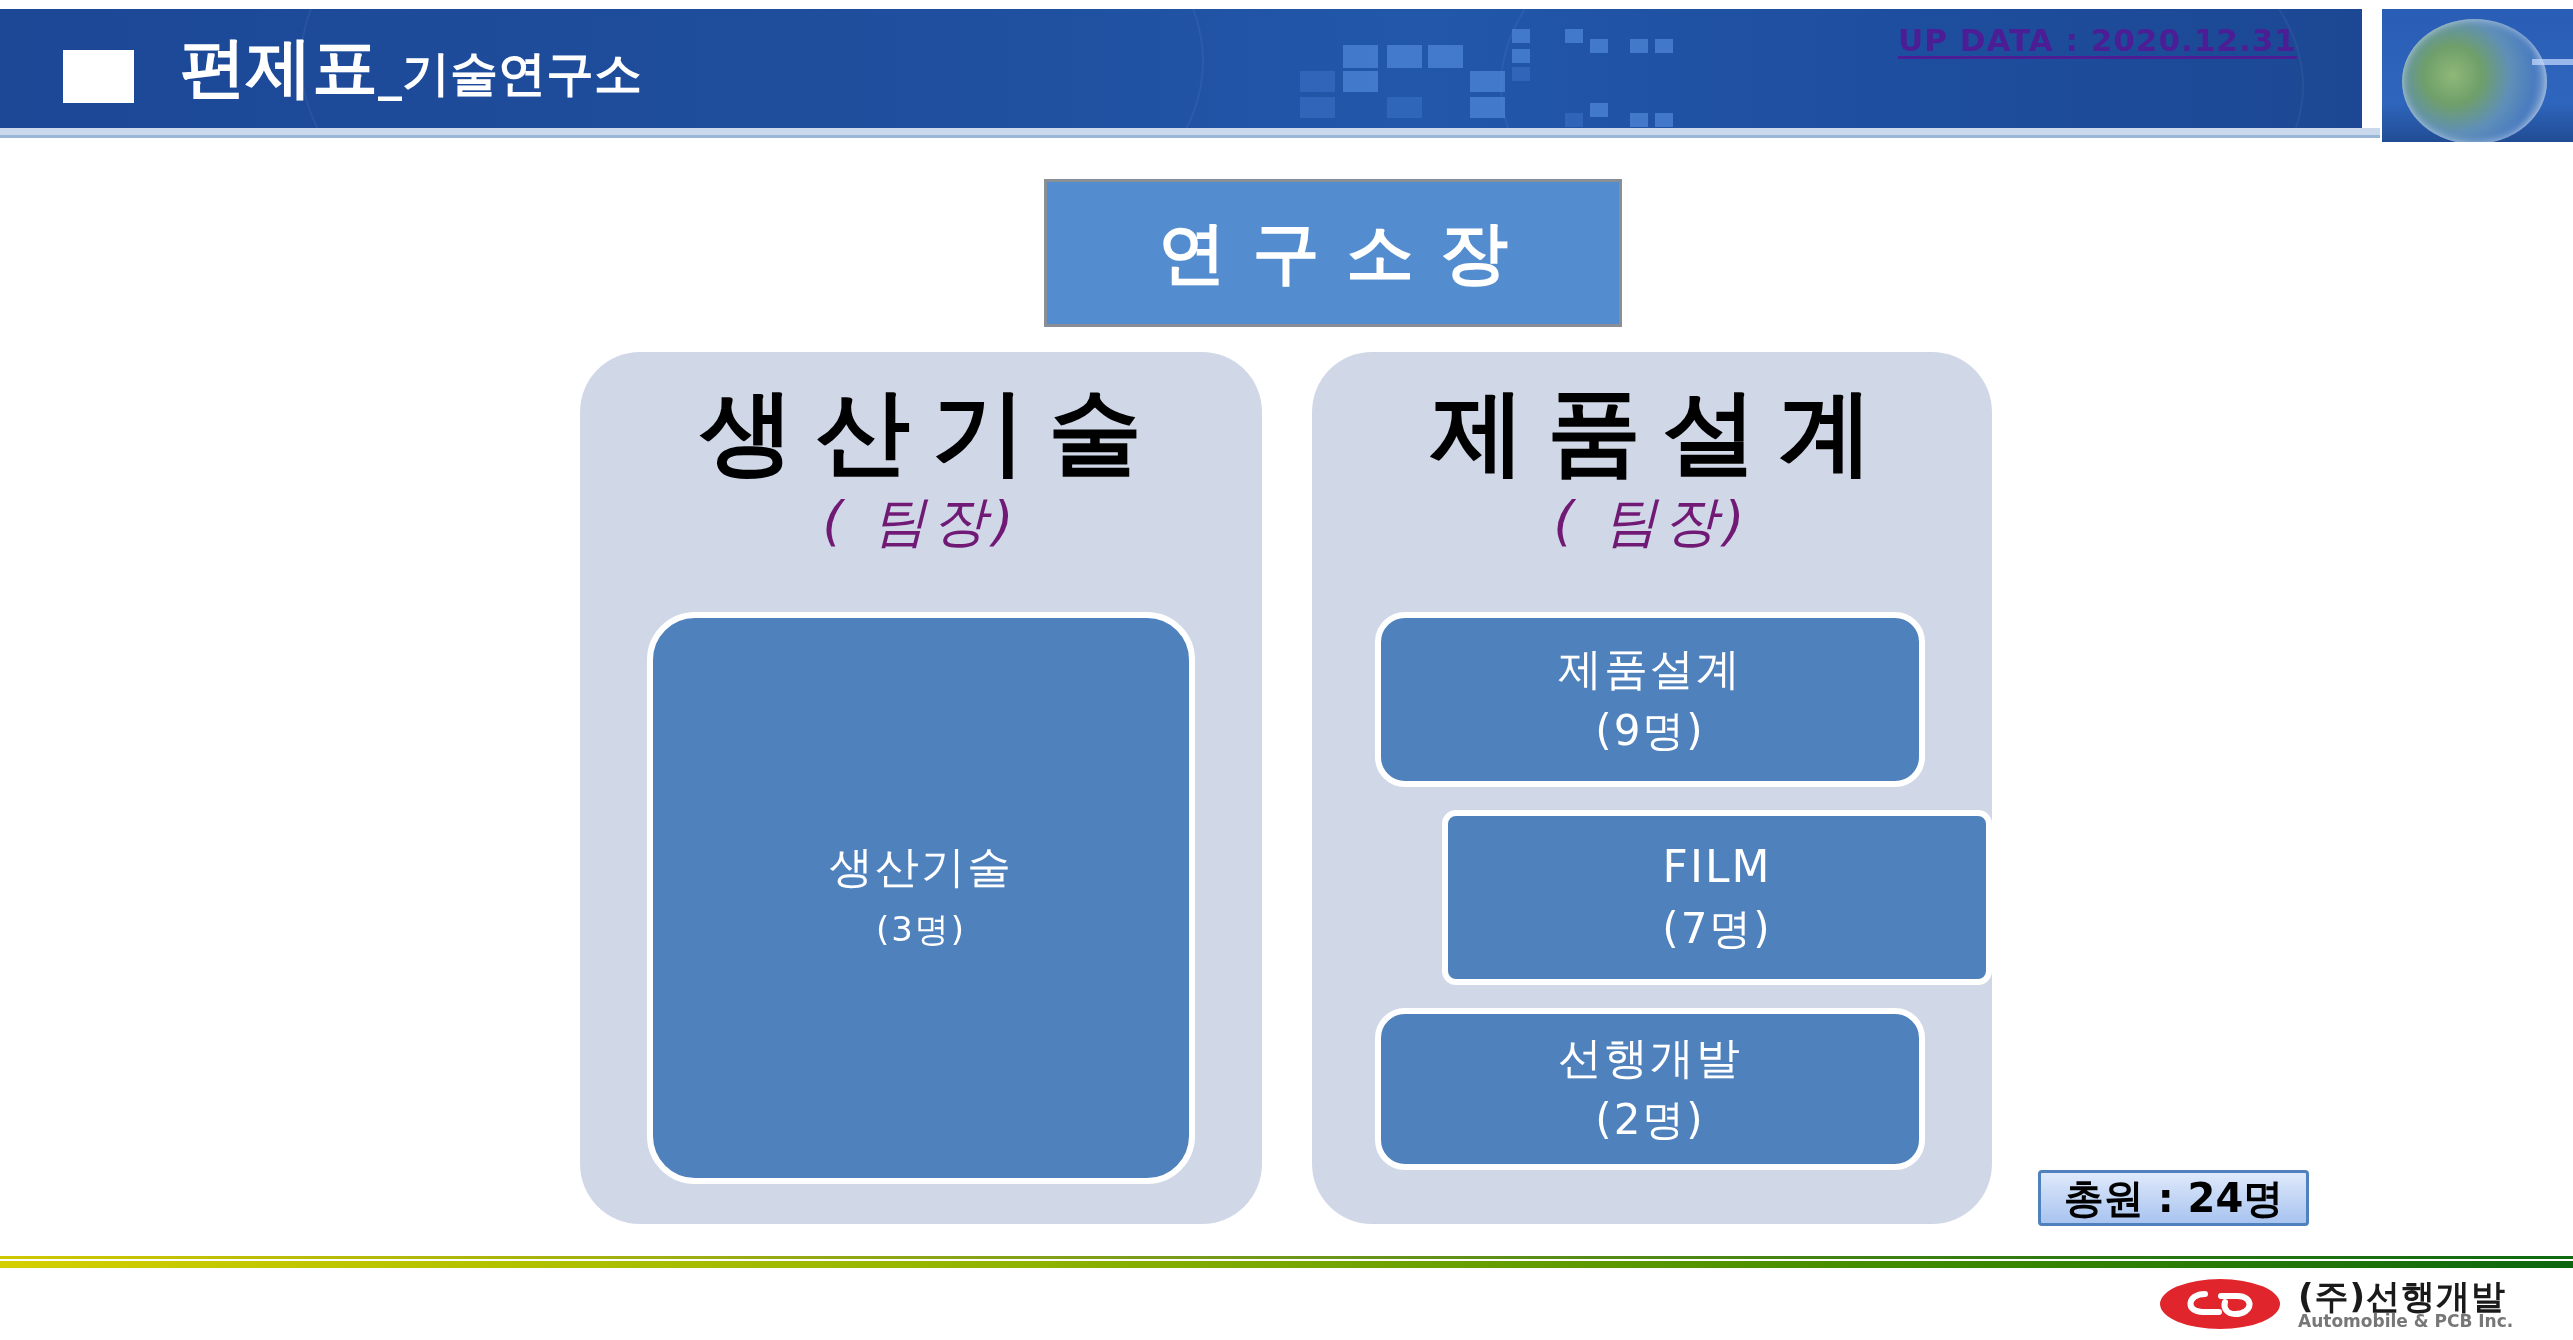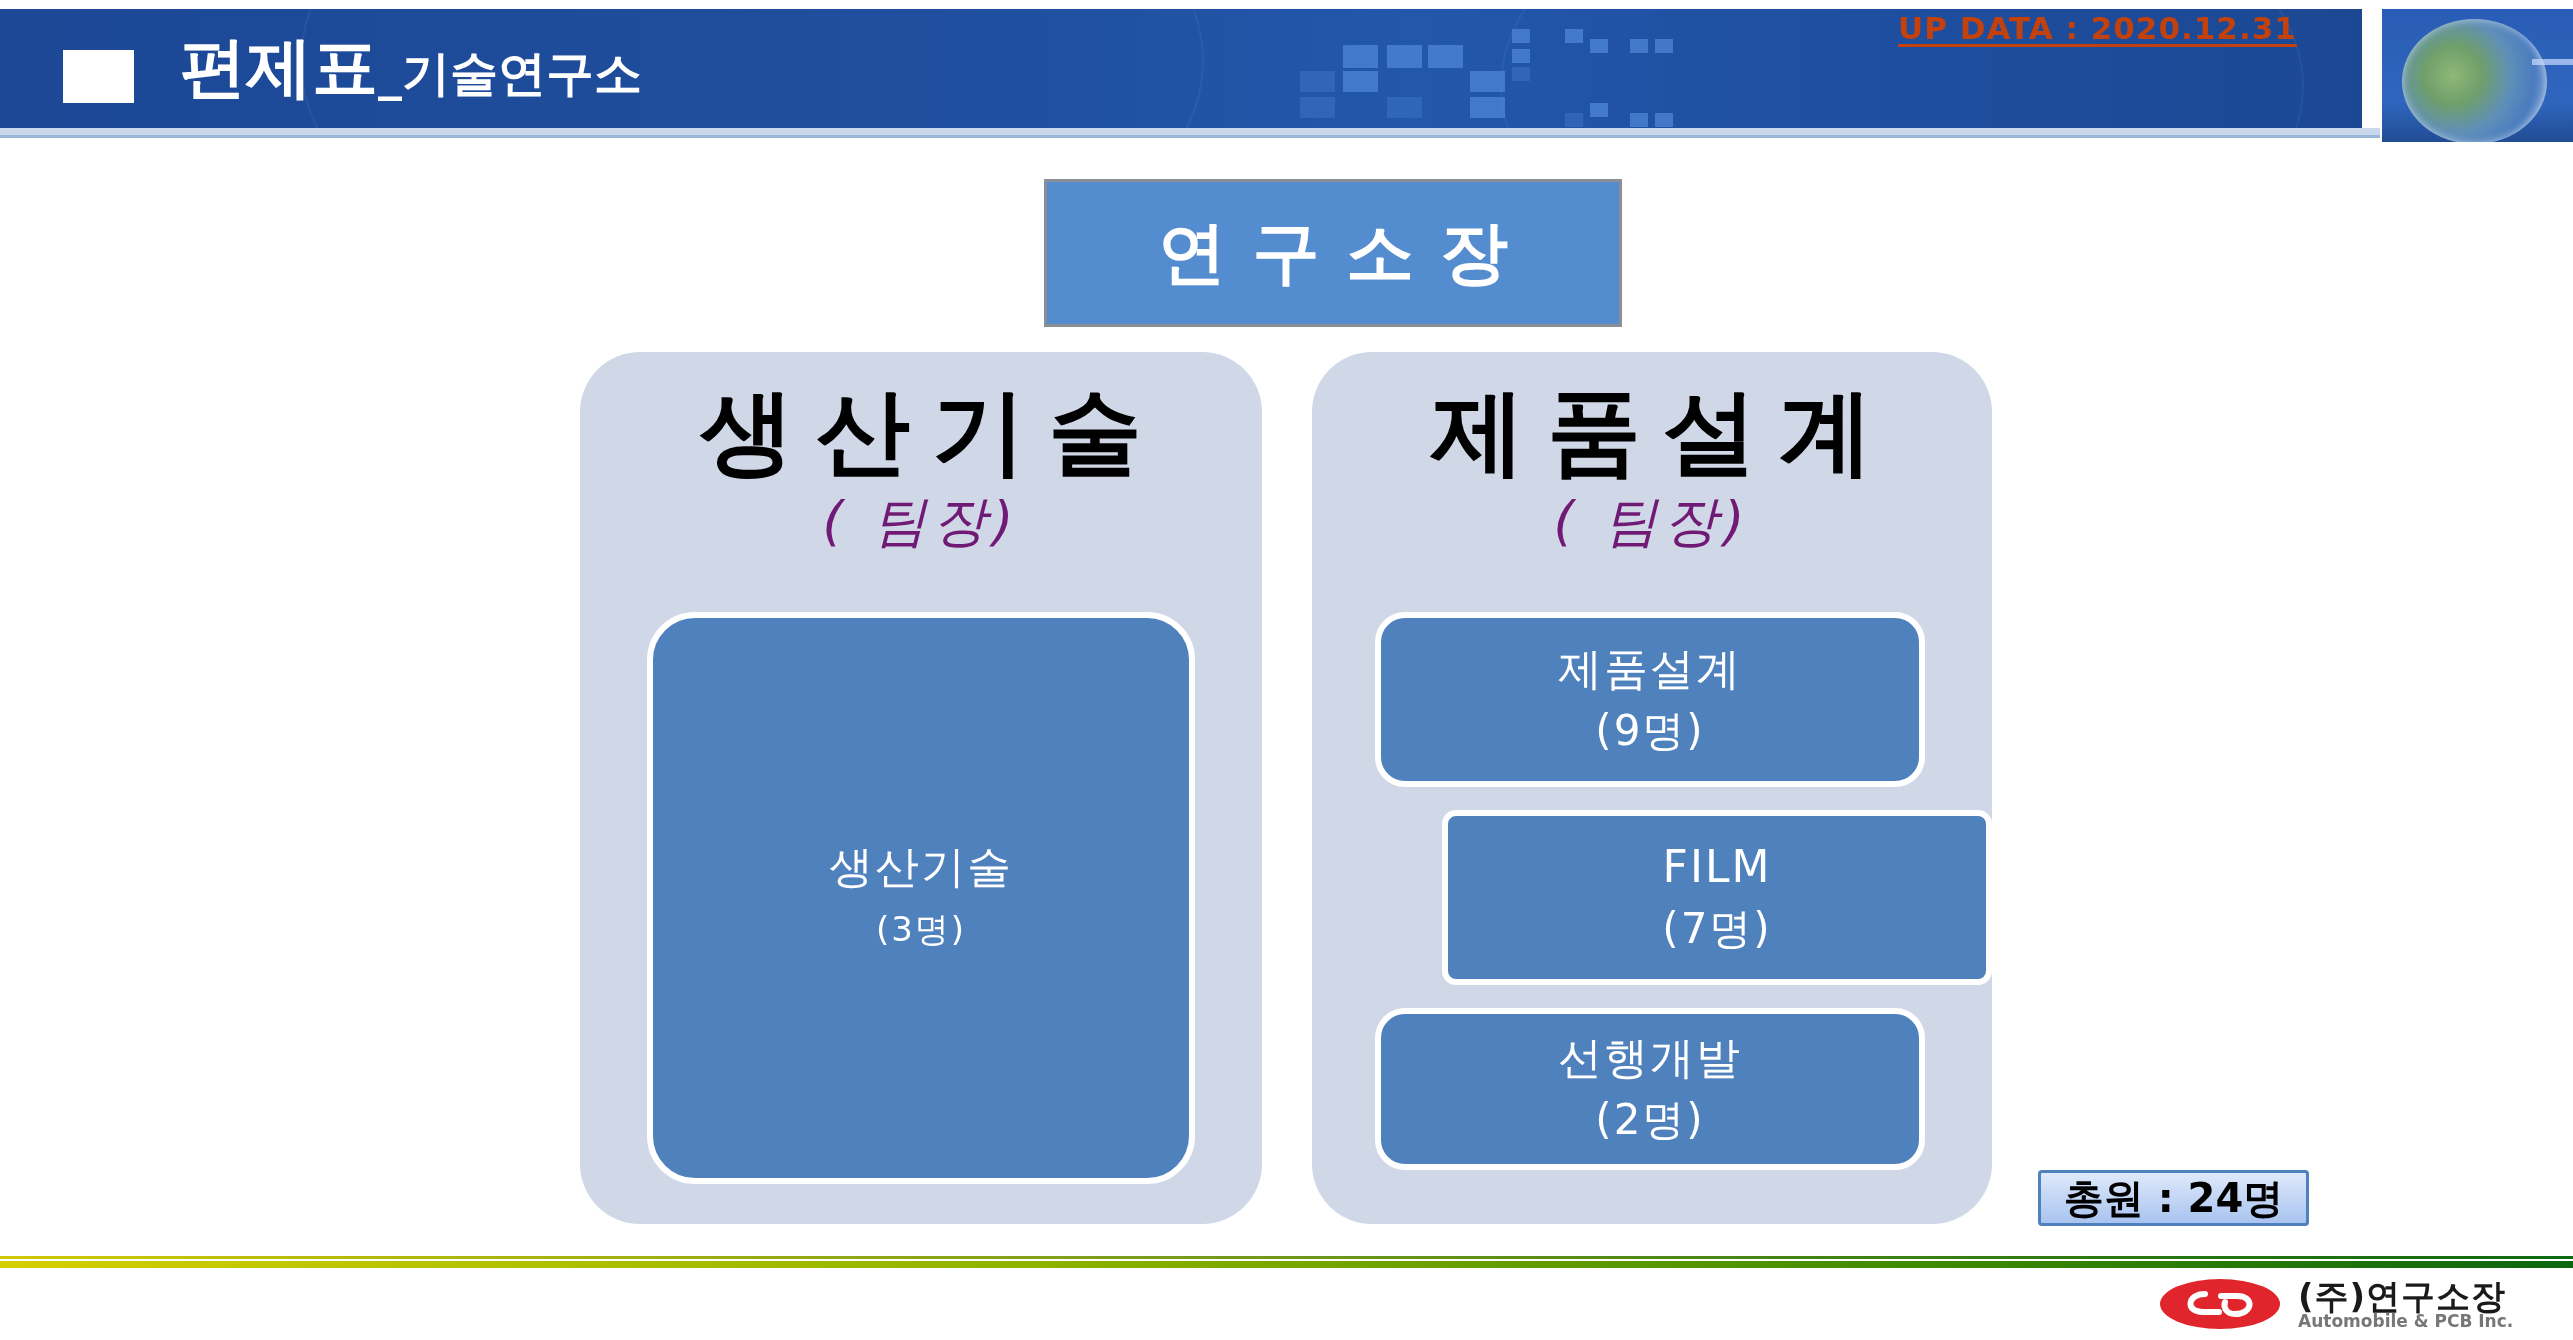--- a/index.html
+++ b/index.html
@@ -20,21 +20,21 @@
   .tile { position:absolute; background:#4f86d6; opacity:0.75; }
   .tile.dim { background:#3b6fc4; opacity:0.6; }
   .swirl { position:absolute; border-radius:50%; border:2px solid rgba(255,255,255,0.05); }
   #title-square { left:63px; top:50px; width:71px; height:53px; background:#ffffff; }
   #title-main {
     left:180px; top:28px; color:#ffffff; font-weight:bold; font-size:66px; line-height:80px;
     white-space:nowrap;
   }
   #title-main .sub { font-size:48px; font-weight:bold;margin-top:40px; }
   #update-date {
-    left:1898px; top:8px; color:#c2410c; font-weight:bold; font-size:31px; line-height:40px;
+    left:1898px; top:20px; color:#4c1d95; font-weight:bold; font-size:31px; line-height:40px;
     text-decoration:underline; text-underline-offset:5px; white-space:nowrap; letter-spacing:1px;
   }
   #globe-panel {
     left:2382px; top:9px; width:191px; height:133px;
     background:linear-gradient(180deg,#2a5db5 0%,#2f66bd 70%,#214c94 100%);
     overflow:hidden;
   }
   #globe {
     position:absolute; left:20px; top:10px; width:145px; height:125px; border-radius:50%;
     background:radial-gradient(circle at 35% 45%,#8fb878 0%,#6f9f6a 25%,#5f8fb8 50%,#4a7cc0 70%,#a9c3e0 100%);
@@ -177,14 +177,14 @@
 
 <div class="abs" id="footer-line-thin"></div>
 <div class="abs" id="footer-line-thick"></div>
 
 <div class="abs" id="logo-mark">
   <svg width="90" height="36" viewBox="0 0 90 36">
     <path d="M30 8 C12 8 10 26 28 26 L44 26" stroke="#ffffff" stroke-width="6" fill="none" stroke-linecap="round"></path>
     <path d="M46 10 L62 10 C80 10 78 28 60 28 C52 28 48 22 50 16" stroke="#ffffff" stroke-width="6" fill="none" stroke-linecap="round"></path>
   </svg>
 </div>
-<div class="abs" id="logo-name">(주)연구소장</div>
+<div class="abs" id="logo-name">(주)선행개발</div>
 <div class="abs" id="logo-eng">Automobile &amp; PCB Inc.</div>
 
 </body></html>

